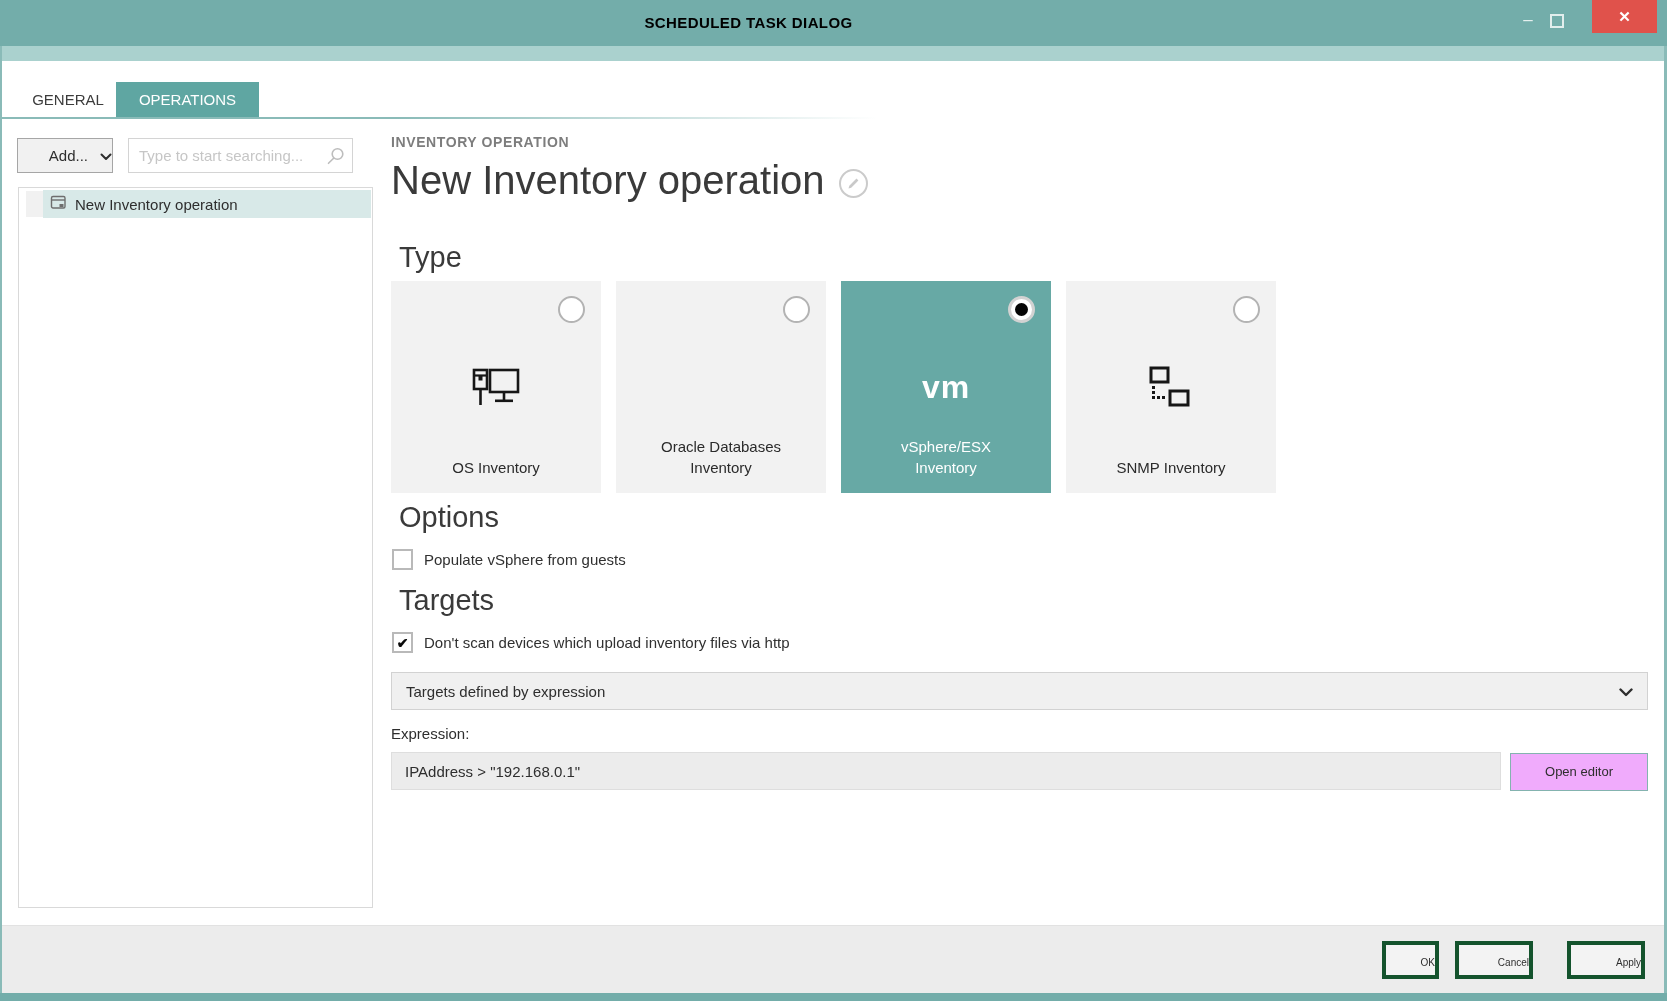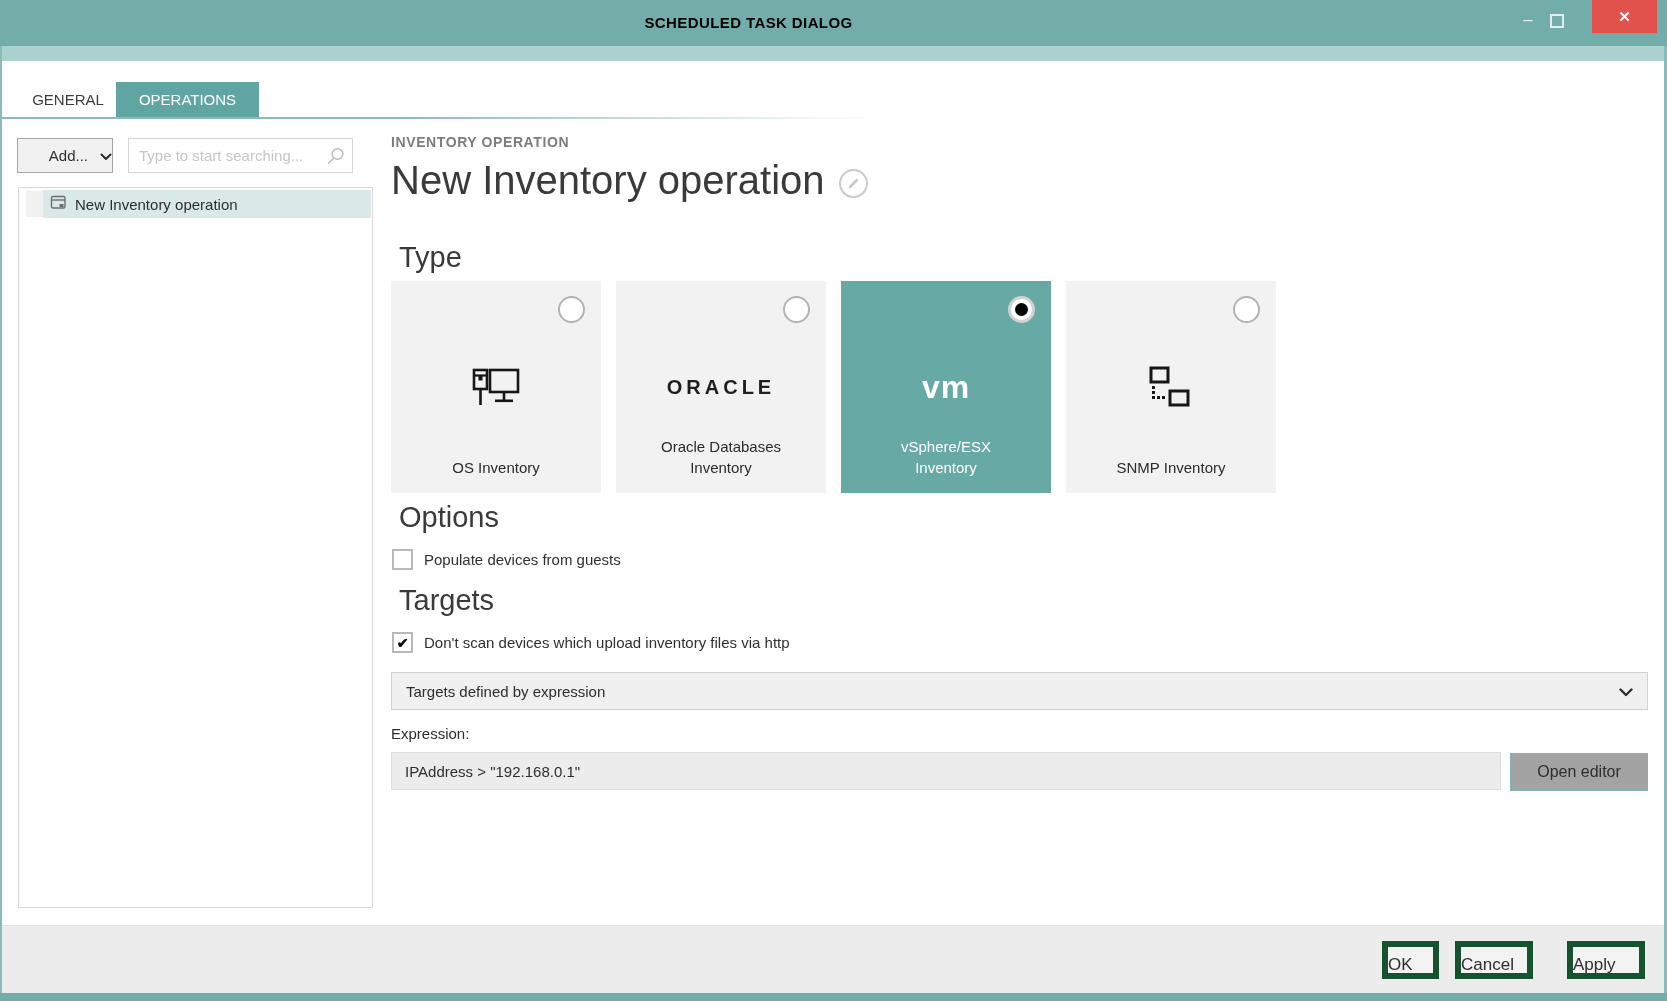--- a/index.html
+++ b/index.html
@@ -82,28 +82,28 @@
   .checkbox{width:21px;height:21px;border:2px solid #b9b9b9;background:#fff;display:flex;
     align-items:center;justify-content:center;font-size:14px;font-weight:bold;color:#0a0a0a;flex:none;}
 
   .select{position:absolute;left:0;top:672px;width:1257px;height:38px;background:#f0f0f0;
     border:1px solid #d2d2d2;display:flex;align-items:center;padding:0 14px;font-size:15px;
     color:#2e2e2e;}
   .select .chev{margin-left:auto;}
   .expr-label{position:absolute;left:0;top:725px;font-size:15px;color:#2e2e2e;}
   .expr-input{position:absolute;left:0;top:752px;width:1110px;height:38px;background:#ececec;
     border:1px solid #dedede;font-size:15px;color:#2e2e2e;padding:0 13px;font-family:inherit;outline:none;}
-  .open-editor{position:absolute;left:1119px;top:753px;width:138px;height:38px;background:#a3a3a3;
-    border:1px solid #84b3af;font-size:16px;color:#2e2e2e;text-align:center;line-height:36px;}
+  .open-editor{position:absolute;left:1119px;top:753px;width:138px;height:38px;background:#f0abfc;
+    border:1px solid #84b3af;font-size:13px;color:#2e2e2e;text-align:center;line-height:36px;}
 
   
   .footer{position:absolute;left:2px;top:925px;width:1662px;height:68px;background:#ececec;
     border-top:1px solid #e2e2e2;}
-  .footer-btn{position:absolute;top:15px;height:38px;background:#f3f3f3;border:6px solid #14532d;
-    font-size:17px;color:#2e2e2e;text-align:left;line-height:36px;}
+  .footer-btn{position:absolute;top:15px;height:38px;background:#f3f3f3;border:4px solid #14532d;
+    font-size:10px;color:#2e2e2e;text-align:right;line-height:36px;}
   #btn-ok{left:1380px;width:57px;}
   #btn-cancel{left:1453px;width:78px;}
   #btn-apply{left:1565px;width:78px;}
 </style>
 </head>
 <body>
 
 <div class="titlebar">
   <div class="titlebar-title">SCHEDULED TASK DIALOG</div>
   <div class="btn-min">–</div>
@@ -173,23 +173,20 @@
         <rect x="18" y="2" width="28" height="22" stroke="#161616" stroke-width="2.6" fill="none"></rect>
         <line x1="32" y1="24" x2="32" y2="32" stroke="#161616" stroke-width="2.6"></line>
         <line x1="23" y1="32.8" x2="41" y2="32.8" stroke="#161616" stroke-width="2.6"></line>
       </svg>
     </div>
     <div class="card-label">OS Inventory</div>
   </div>
 
   <div class="card" id="card-1">
     <span class="radio"></span>
-    <div class="icon-area">
-      <span class="oracle-logo">ORACLE</span>
-    </div>
     <div class="card-label">
       <div>Oracle Databases</div>
       <div>Inventory</div>
     </div>
   </div>
 
   <div class="card selected" id="card-2">
     <span class="radio">
         <span class="radio-dot"></span>
       </span>
@@ -214,21 +211,21 @@
         <rect x="15" y="30" width="3" height="3" fill="#161616"></rect>
         <rect x="23" y="25" width="18" height="14" stroke="#161616" stroke-width="3" fill="none"></rect>
       </svg>
     </div>
     <div class="card-label">SNMP Inventory</div>
   </div>
 
   <div class="section-heading" id="heading-options">Options</div>
   <div class="check-row" id="options-check">
     <span class="checkbox"></span>
-    <span>Populate devices from guests</span>
+    <span>Populate vSphere from guests</span>
   </div>
 
   <div class="section-heading" id="heading-targets">Targets</div>
   <div class="check-row" id="targets-check">
     <span class="checkbox">
         <span>✔</span>
       </span>
     <span>Don't scan devices which upload inventory files via http</span>
   </div>
 

